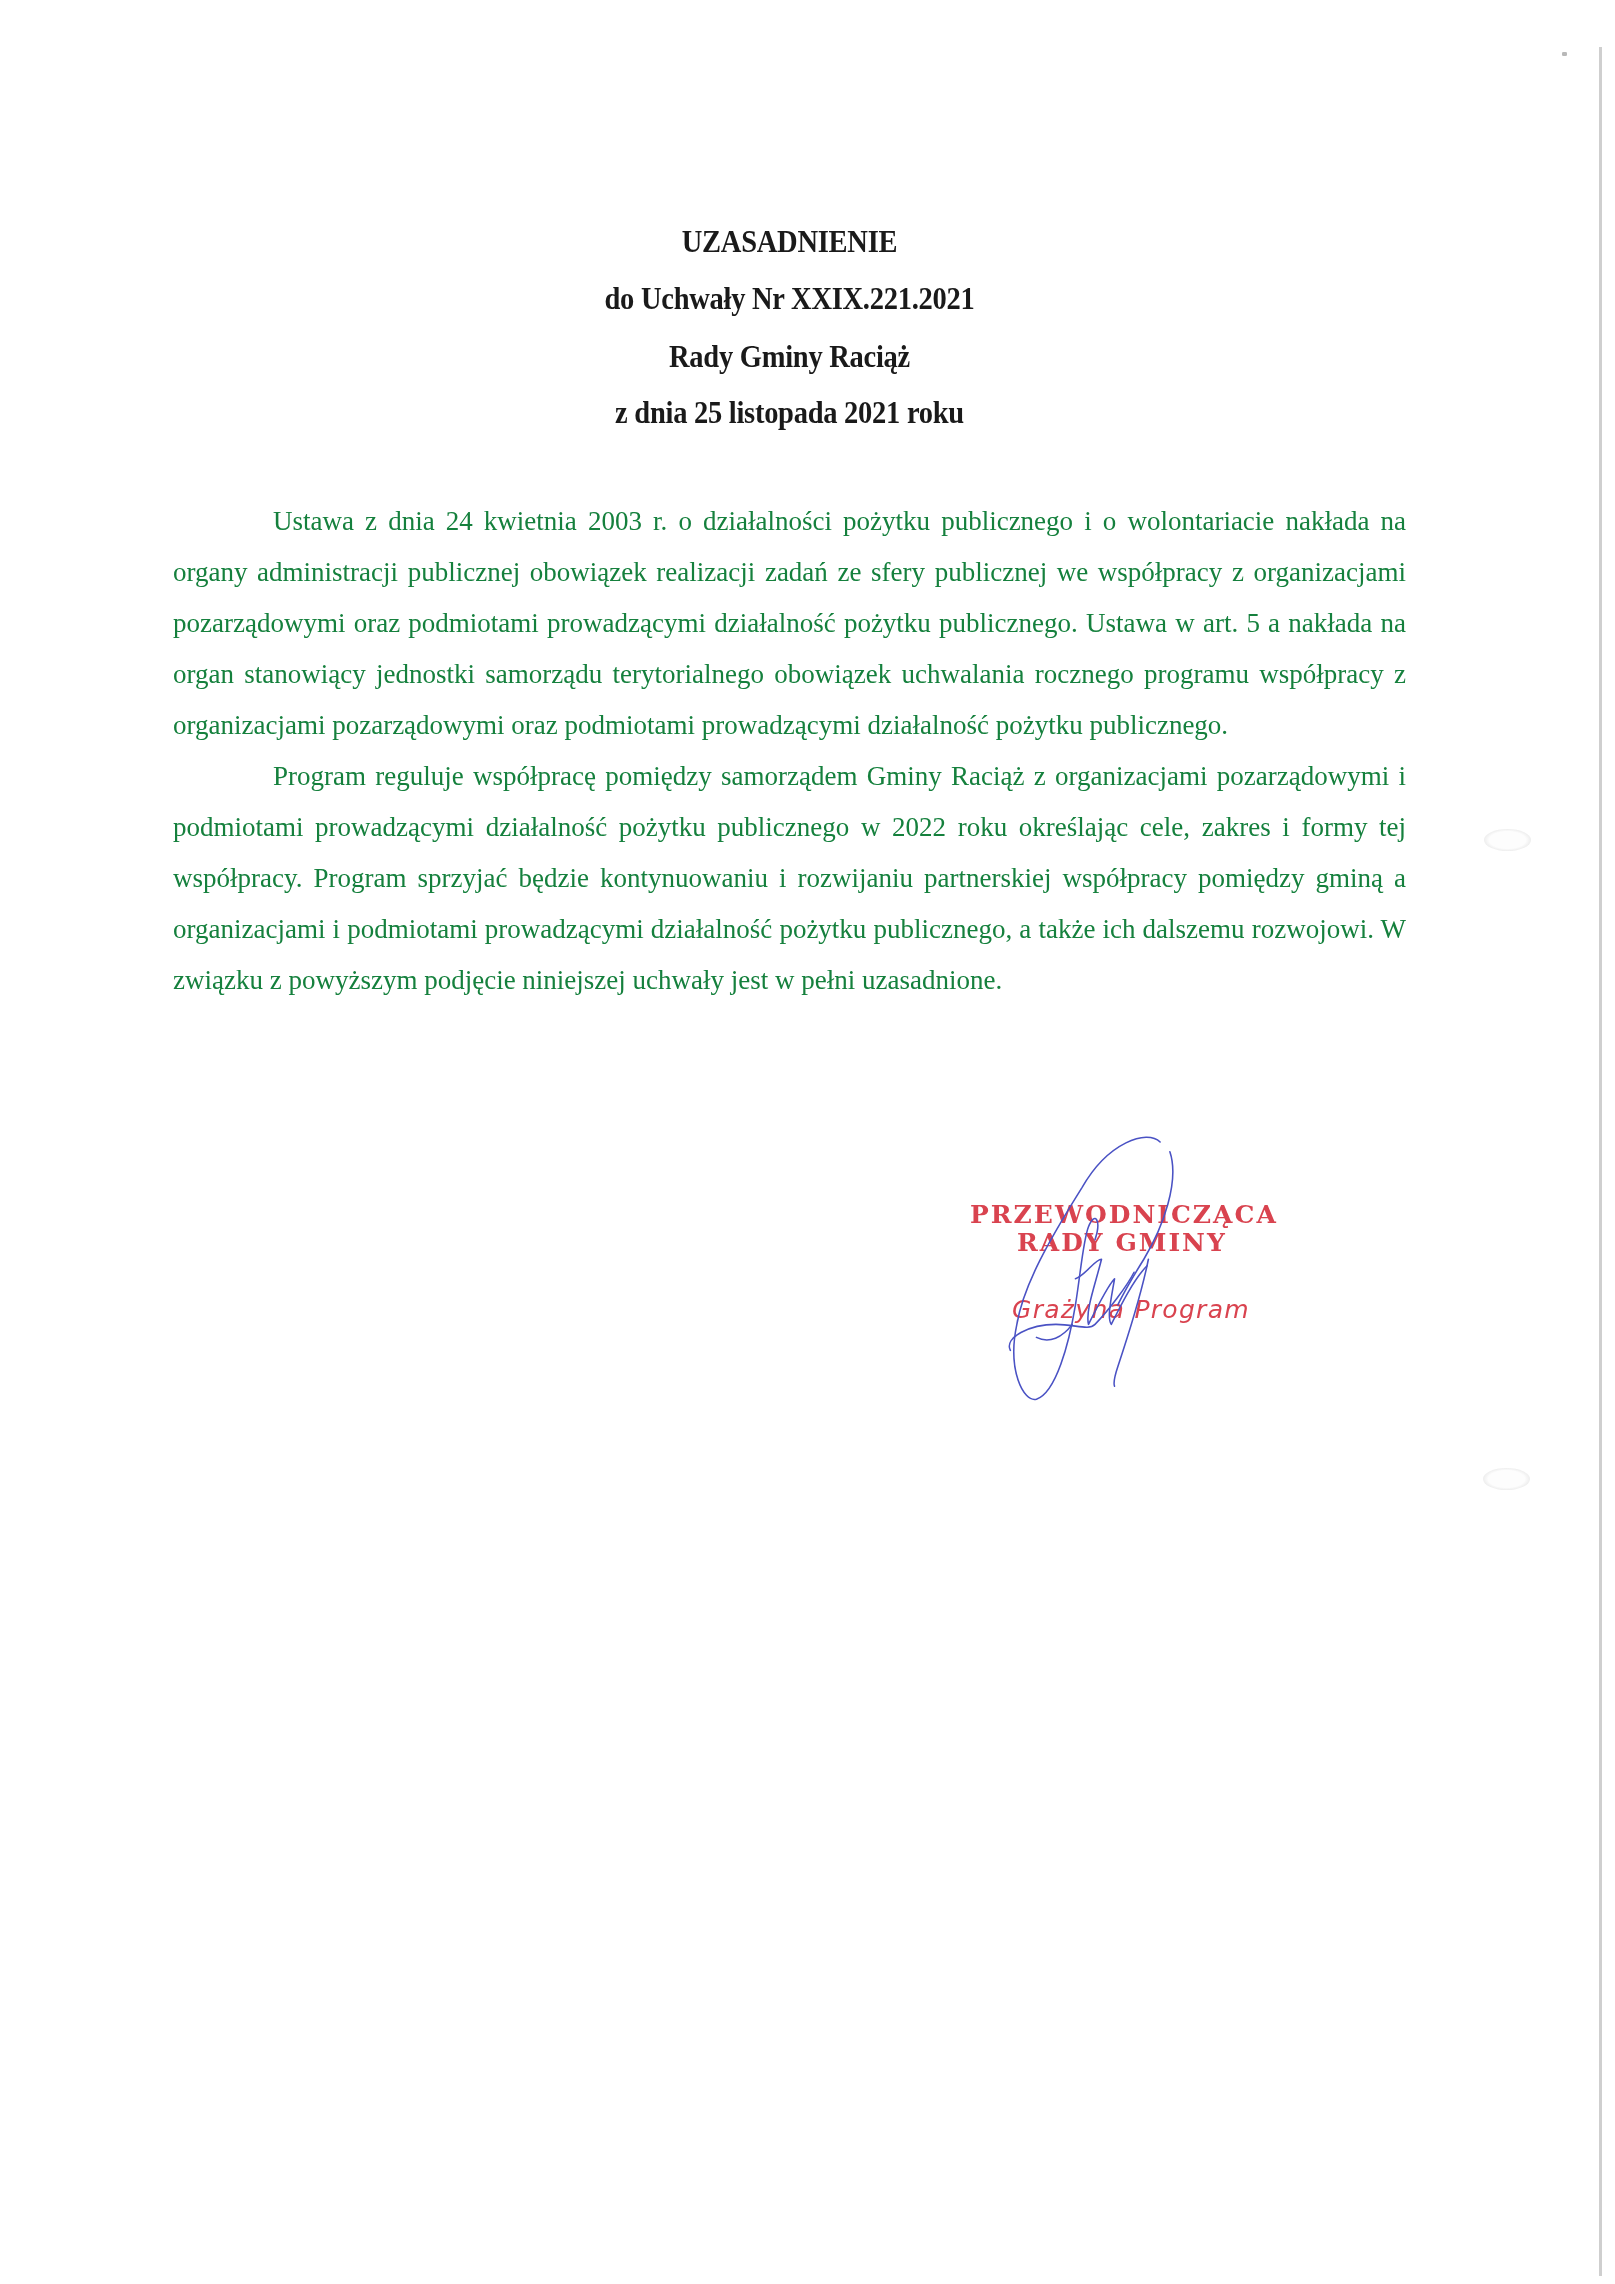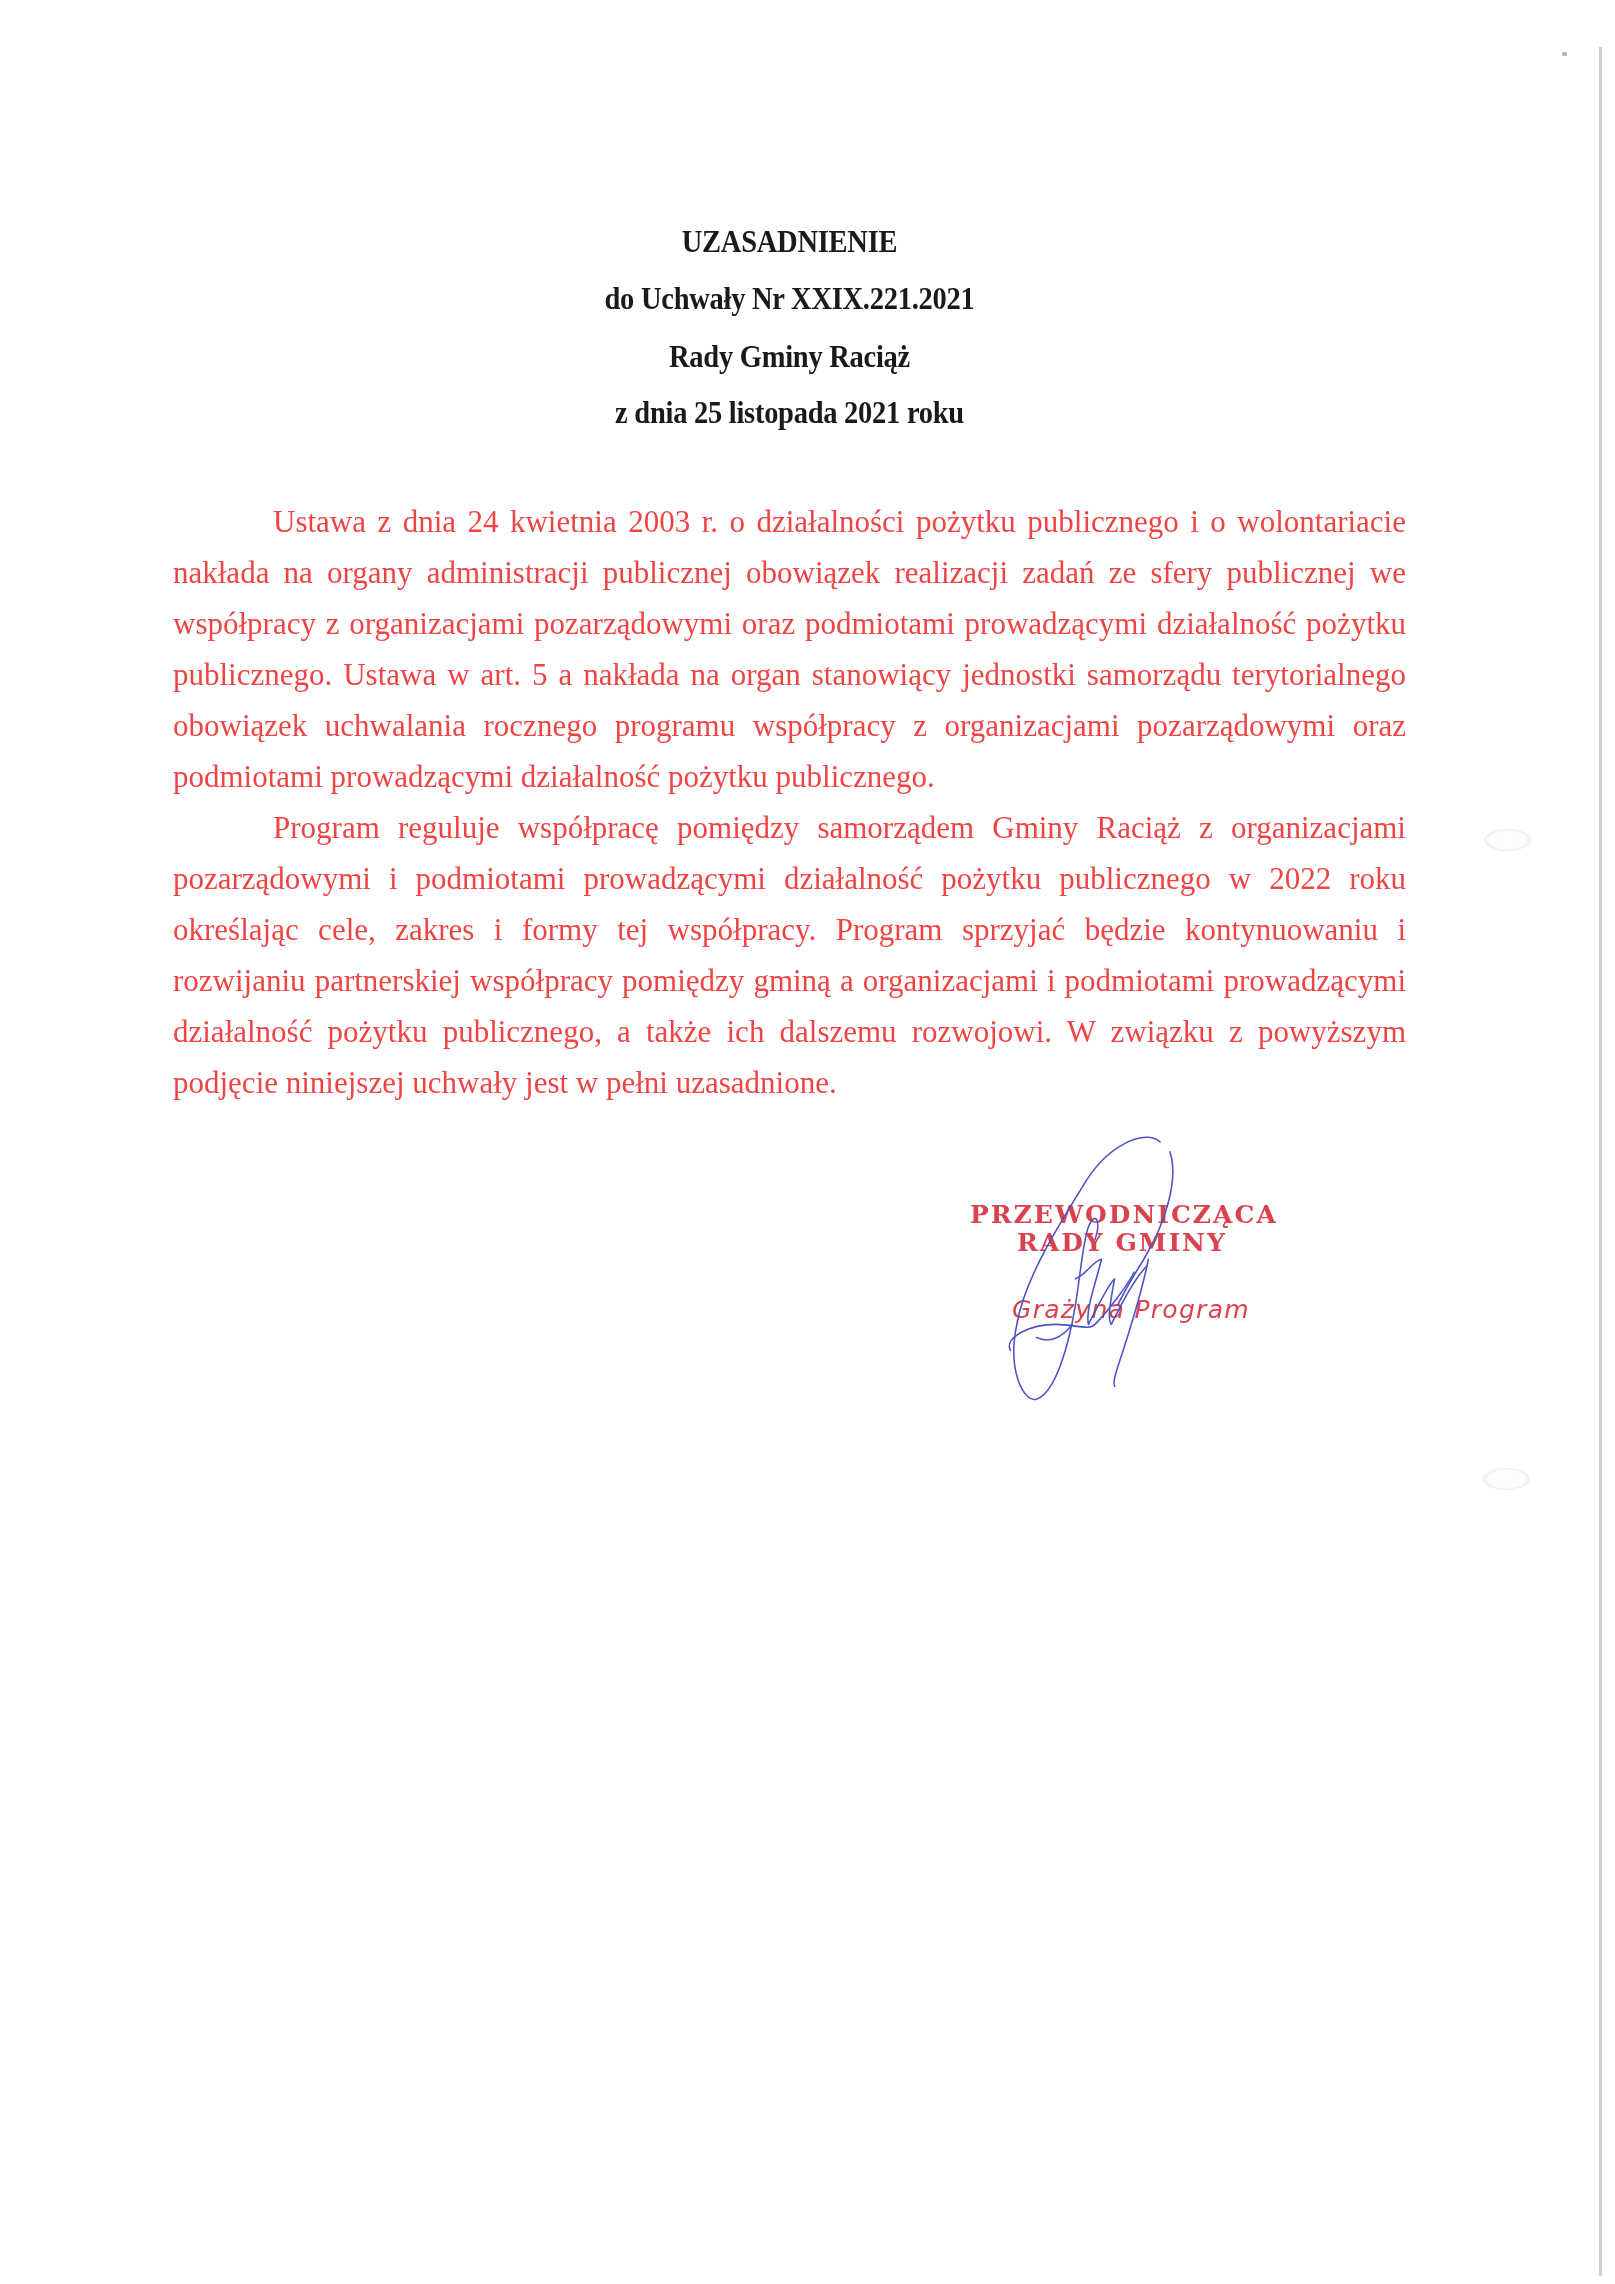--- a/index.html
+++ b/index.html
@@ -17,21 +17,21 @@
     .hole-2 { left: 1483px; top: 1428px; }
 
     .heading { position: absolute; left: 173px; width: 1233px; text-align: center;
       font-weight: bold; font-size: 31px; letter-spacing: -0.3px; color: #1a1a1a; transform: scaleX(0.92); transform-origin: center; }
     .h1 { top: 184px; }
     .h2 { top: 241px; }
     .h3 { top: 299px; }
     .h4 { top: 355px; }
 
     .body-text { position: absolute; left: 173px; top: 456px; width: 1233px;
-      font-size: 31px; line-height: 51px; text-align: justify; color: #ef4444; }
+      font-size: 27px; line-height: 51px; text-align: justify; color: #15803d; }
     .body-text p { margin: 0; text-indent: 100px; transform-origin: left; }
     .body-text p + p { margin-top: 0; }
 
     .stamp { position: absolute; color: #d9434f; }
     .stamp-title { left: 970px; top: 1160px; font-family: "DejaVu Serif", serif; font-size: 25px; letter-spacing: 2px; font-weight: bold; white-space: nowrap; }
     .stamp-org { left: 1017px; top: 1188px; font-family: "DejaVu Serif", serif; font-size: 25px; letter-spacing: 2px; font-weight: bold; white-space: nowrap; }
     .stamp-name { left: 1012px; top: 1255px; font-family: "DejaVu Sans", sans-serif; font-style: italic; font-size: 25px; letter-spacing: 1.3px; white-space: nowrap; }
     .signature { position: absolute; left: 997px; top: 1089px; width: 196px; height: 280px; }
   </style>
 </head>

